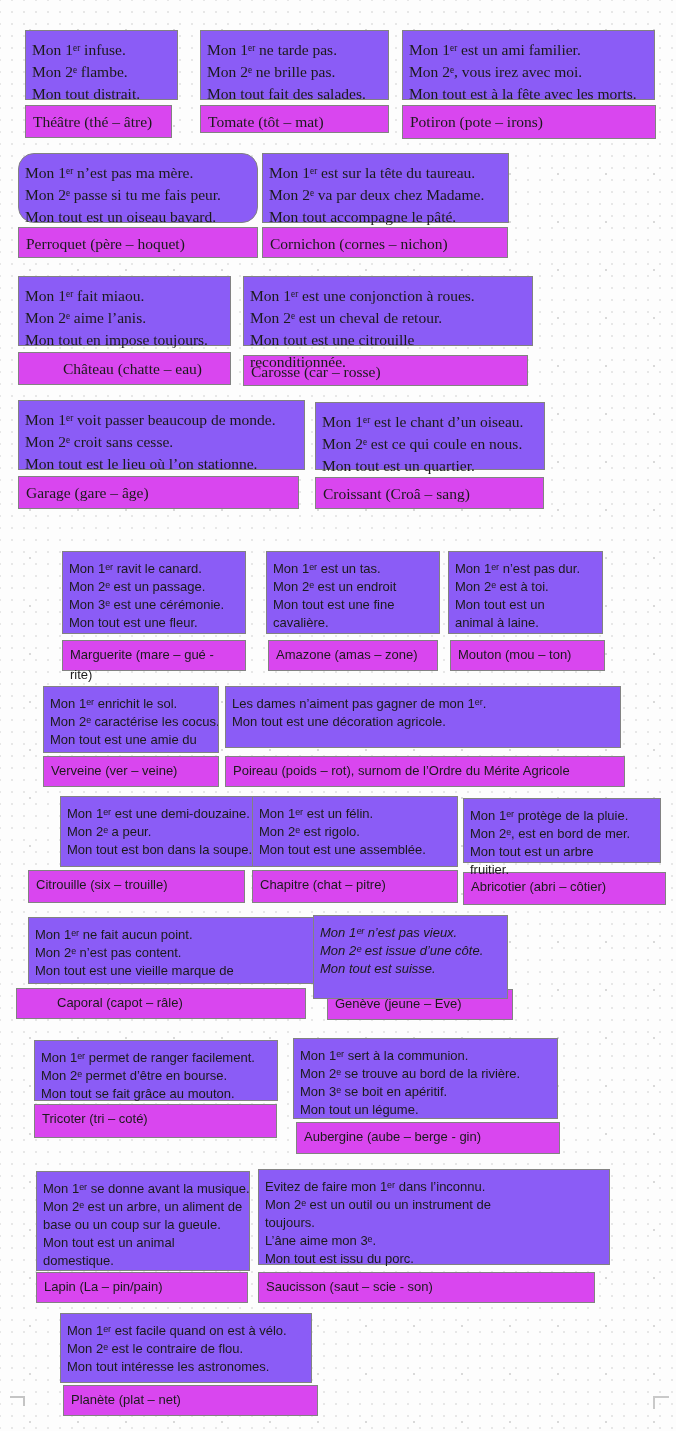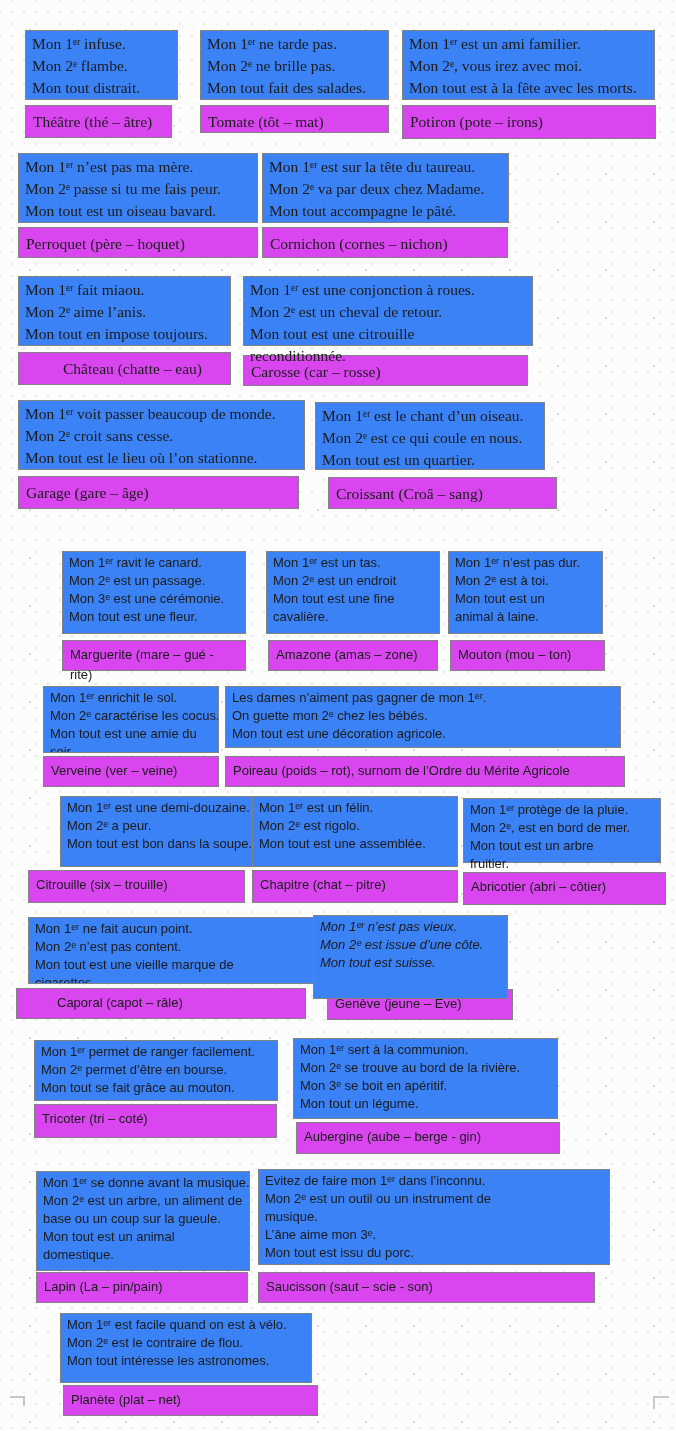--- a/index.html
+++ b/index.html
@@ -15,21 +15,21 @@
     font-family:"Liberation Sans","DejaVu Sans",sans-serif;
     color:#1b1b1b;
   }
   .page{position:absolute;inset:0;}
   .box{
     position:absolute;
     background:#d946ef;
     border:1.5px solid #828282;
     box-sizing:border-box;
   }
-  .clue-box{padding:2px 6px;z-index:2;background:#3b82f6;}
+  .clue-box{padding:8px 6px;z-index:2;background:#8b5cf6;}
   .clue-box.clip{overflow:hidden;}
   .answer-box{padding:4px 7px;z-index:1;}
   .line{white-space:nowrap;}
   .serif .line{font-family:"Liberation Serif","DejaVu Serif",serif;font-size:15.5px;line-height:22px;}
   .serif .answer-box .line{line-height:24px;}
   .sans .line{font-family:"Liberation Sans","DejaVu Sans",sans-serif;font-size:13px;line-height:18px;}
   .sans .answer-box .line{line-height:20px;}
   .corner-mark{position:absolute;box-sizing:border-box;z-index:0;}
   .corner-mark.left{border-top:2px solid #c4c4c4;border-right:2px solid #c4c4c4;}
   .corner-mark.right{border-top:2px solid #c9c9c9;border-left:2px solid #c9c9c9;}
@@ -58,21 +58,21 @@
       <div class="box clue-box" style="left: 402px; top: 30px; width: 253px; height: 70px;">
         <div class="line">Mon 1ᵉʳ est un ami familier.</div>
         <div class="line">Mon 2ᵉ, vous irez avec moi.</div>
         <div class="line">Mon tout est à la fête avec les morts.</div>
       </div>
       <div class="box answer-box" style="left: 402px; top: 105px; width: 254px; height: 34px;">
         <div class="line">Potiron (pote – irons)</div>
       </div>
     </div>
     <div class="serif">
-      <div class="box clue-box" style="left: 18px; top: 153px; width: 240px; height: 70px;">
+      <div class="box clue-box" style="left: 18px; top: 153px; width: 240px; height: 70px; border-radius: 16px;">
         <div class="line">Mon 1ᵉʳ n’est pas ma mère.</div>
         <div class="line">Mon 2ᵉ passe si tu me fais peur.</div>
         <div class="line">Mon tout est un oiseau bavard.</div>
       </div>
       <div class="box answer-box" style="left: 18px; top: 227px; width: 240px; height: 31px;">
         <div class="line">Perroquet (père – hoquet)</div>
       </div>
       <div class="box clue-box" style="left: 262px; top: 153px; width: 247px; height: 70px;">
         <div class="line">Mon 1ᵉʳ est sur la tête du taureau.</div>
         <div class="line">Mon 2ᵉ va par deux chez Madame.</div>
@@ -108,21 +108,21 @@
         <div class="line">Mon tout est le lieu où l’on stationne.</div>
       </div>
       <div class="box answer-box" style="left: 18px; top: 476px; width: 281px; height: 33px;">
         <div class="line">Garage (gare – âge)</div>
       </div>
       <div class="box clue-box" style="left: 315px; top: 402px; width: 230px; height: 68px;">
         <div class="line">Mon 1ᵉʳ est le chant d’un oiseau.</div>
         <div class="line">Mon 2ᵉ est ce qui coule en nous.</div>
         <div class="line">Mon tout est un quartier.</div>
       </div>
-      <div class="box answer-box" style="left: 328px; top: 477px; width: 229px; height: 32px;">
+      <div class="box answer-box" style="left: 315px; top: 477px; width: 229px; height: 32px;">
         <div class="line">Croissant (Croâ – sang)</div>
       </div>
     </div>
     <div class="sans">
       <div class="box clue-box" style="left: 62px; top: 551px; width: 184px; height: 83px;">
         <div class="line">Mon 1ᵉʳ ravit le canard.</div>
         <div class="line">Mon 2ᵉ est un passage.</div>
         <div class="line">Mon 3ᵉ est une cérémonie.</div>
         <div class="line">Mon tout est une fleur.</div>
       </div>
@@ -154,21 +154,20 @@
         <div class="line">Mon 1ᵉʳ enrichit le sol.</div>
         <div class="line">Mon 2ᵉ caractérise les cocus.</div>
         <div class="line">Mon tout est une amie du</div>
         <div class="line">soir.</div>
       </div>
       <div class="box answer-box" style="left: 43px; top: 756px; width: 176px; height: 31px;">
         <div class="line">Verveine (ver – veine)</div>
       </div>
       <div class="box clue-box" style="left: 225px; top: 686px; width: 396px; height: 62px;">
         <div class="line">Les dames n’aiment pas gagner de mon 1ᵉʳ.</div>
-        <div class="line">On guette mon 2ᵉ chez les bébés.</div>
         <div class="line">Mon tout est une décoration agricole.</div>
       </div>
       <div class="box answer-box" style="left: 225px; top: 756px; width: 400px; height: 31px;">
         <div class="line">Poireau (poids – rot), surnom de l’Ordre du Mérite Agricole</div>
       </div>
     </div>
     <div class="sans">
       <div class="box clue-box" style="left: 28px; top: 796px; width: 217px; height: 71px; margin-left: 32px;">
         <div class="line">Mon 1ᵉʳ est une demi-douzaine.</div>
         <div class="line">Mon 2ᵉ a peur.</div>
@@ -240,21 +239,21 @@
         <div class="line">base ou un coup sur la gueule.</div>
         <div class="line">Mon tout est un animal</div>
         <div class="line">domestique.</div>
       </div>
       <div class="box answer-box" style="left: 36px; top: 1272px; width: 212px; height: 31px;">
         <div class="line">Lapin (La – pin/pain)</div>
       </div>
       <div class="box clue-box" style="left: 258px; top: 1169px; width: 352px; height: 96px;">
         <div class="line">Evitez de faire mon 1ᵉʳ dans l’inconnu.</div>
         <div class="line">Mon 2ᵉ est un outil ou un instrument de</div>
-        <div class="line">musique.</div>
+        <div class="line">toujours.</div>
         <div class="line">L’âne aime mon 3ᵉ.</div>
         <div class="line">Mon tout est issu du porc.</div>
       </div>
       <div class="box answer-box" style="left: 258px; top: 1272px; width: 337px; height: 31px;">
         <div class="line">Saucisson (saut – scie - son)</div>
       </div>
     </div>
     <div class="sans">
       <div class="box clue-box" style="left: 60px; top: 1313px; width: 252px; height: 70px;">
         <div class="line">Mon 1ᵉʳ est facile quand on est à vélo.</div>

